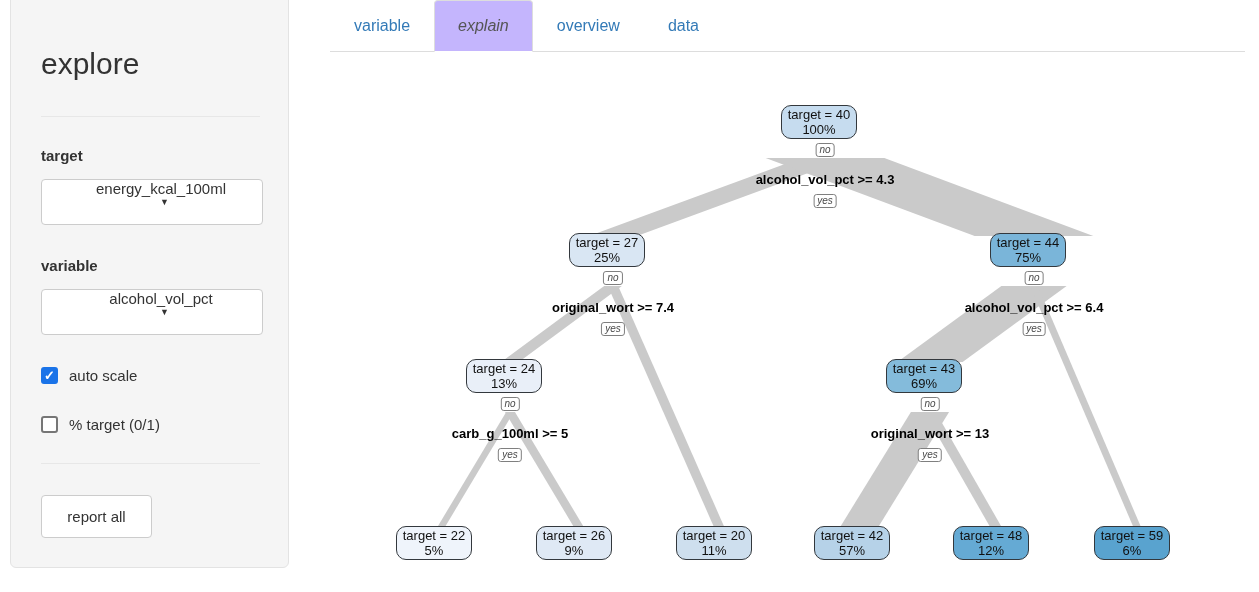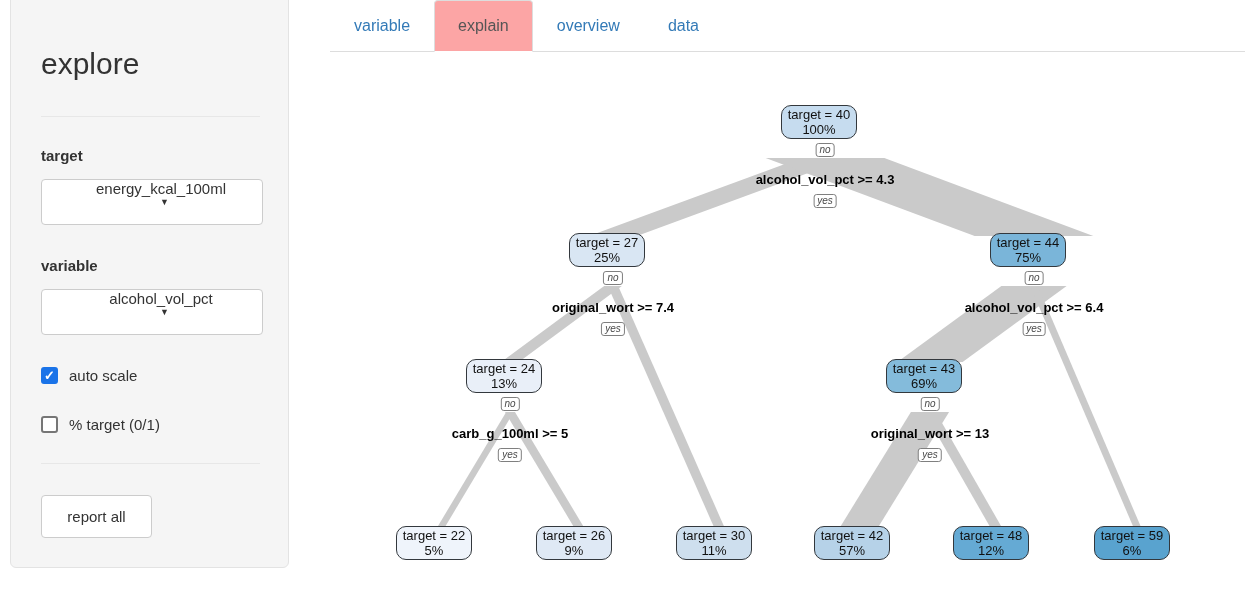--- a/index.html
+++ b/index.html
@@ -24,22 +24,22 @@
                     font-weight:bold; line-height:1; }
   .sb-button { position:absolute; left:30px; top:500px; width:111px; height:43px; background:#fff;
                border:1px solid #ccc; border-radius:4px; font-size:15px; color:#333;
                display:flex; align-items:center; justify-content:center; cursor:pointer; }
 
   
   .tabbar { position:absolute; left:330px; top:0; width:915px; height:52px;
             display:flex; border-bottom:1px solid #ddd; }
   .tab { padding:0 23px; display:flex; align-items:center; font-size:16px; color:#337ab7;
          cursor:pointer; border:1px solid transparent; border-radius:4px 4px 0 0; }
-  .tab.active { background:#fca5a5; color:#555; border-color:#ddd; border-bottom-color:#fff;
-                margin-bottom:-1px; cursor:default; }
+  .tab.active { background:#c4b5fd; color:#555; border-color:#ddd; border-bottom-color:#fff;
+                margin-bottom:-1px; cursor:default;font-style:italic; }
 
   
   #tree { position:absolute; left:0; top:0; width:1259px; height:592px; pointer-events:none; }
   #edges { position:absolute; left:0; top:0; }
   .node { position:absolute; width:76px; height:34px; border:1.4px solid #33383d; border-radius:10px;
           text-align:center; font-size:13px; color:#111; line-height:15px; padding-top:1px;
           pointer-events:auto; cursor:pointer; }
   .split { position:absolute; transform:translateX(-50%); display:flex; align-items:center;
            gap:7px; white-space:nowrap;flex-direction:column; }
   .split .cond { font-size:13px; font-weight:bold; color:#000;margin-top:8px; }
@@ -145,21 +145,21 @@
     </div>
     <div class="node" style="left: 396px; top: 526px; background: rgb(239, 244, 251);">
       <div>target = 22</div>
       <div>5%</div>
     </div>
     <div class="node" style="left: 536px; top: 526px; background: rgb(223, 233, 245);">
       <div>target = 26</div>
       <div>9%</div>
     </div>
     <div class="node" style="left: 676px; top: 526px; background: rgb(206, 223, 238);">
-      <div>target = 30</div>
+      <div>target = 20</div>
       <div>11%</div>
     </div>
     <div class="node" style="left: 814px; top: 526px; background: rgb(182, 210, 232);">
       <div>target = 42</div>
       <div>57%</div>
     </div>
     <div class="node" style="left: 953px; top: 526px; background: rgb(101, 170, 212);">
       <div>target = 48</div>
       <div>12%</div>
     </div>

